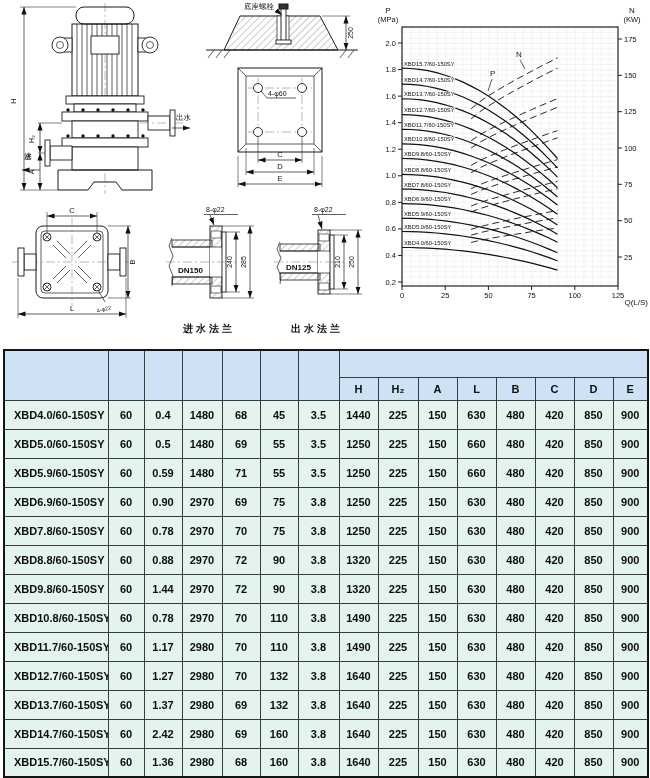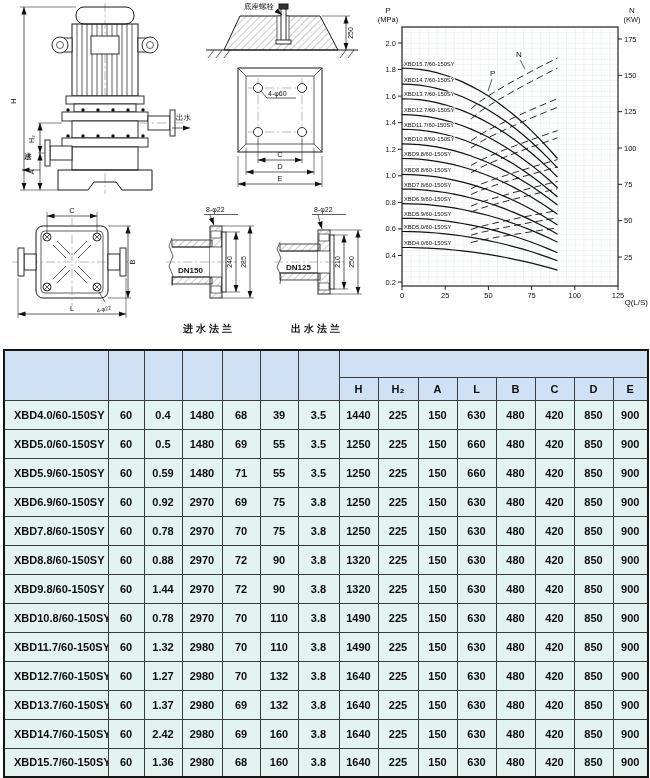--- a/index.html
+++ b/index.html
@@ -390,21 +390,21 @@
       <th>E</th>
     </tr>
   </thead>
   <tbody>
         <tr>
           <td class="model">XBD4.0/60-150SY</td>
           <td>60</td>
           <td>0.4</td>
           <td>1480</td>
           <td>68</td>
-          <td>39</td>
+          <td>45</td>
           <td>3.5</td>
           <td>1440</td>
           <td>225</td>
           <td>150</td>
           <td>630</td>
           <td>480</td>
           <td>420</td>
           <td>850</td>
           <td>900</td>
         </tr>
@@ -438,21 +438,21 @@
           <td>150</td>
           <td>660</td>
           <td>480</td>
           <td>420</td>
           <td>850</td>
           <td>900</td>
         </tr>
         <tr>
           <td class="model">XBD6.9/60-150SY</td>
           <td>60</td>
-          <td>0.92</td>
+          <td>0.90</td>
           <td>2970</td>
           <td>69</td>
           <td>75</td>
           <td>3.8</td>
           <td>1250</td>
           <td>225</td>
           <td>150</td>
           <td>630</td>
           <td>480</td>
           <td>420</td>
@@ -523,21 +523,21 @@
           <td>150</td>
           <td>630</td>
           <td>480</td>
           <td>420</td>
           <td>850</td>
           <td>900</td>
         </tr>
         <tr>
           <td class="model">XBD11.7/60-150SY</td>
           <td>60</td>
-          <td>1.32</td>
+          <td>1.17</td>
           <td>2980</td>
           <td>70</td>
           <td>110</td>
           <td>3.8</td>
           <td>1490</td>
           <td>225</td>
           <td>150</td>
           <td>630</td>
           <td>480</td>
           <td>420</td>

